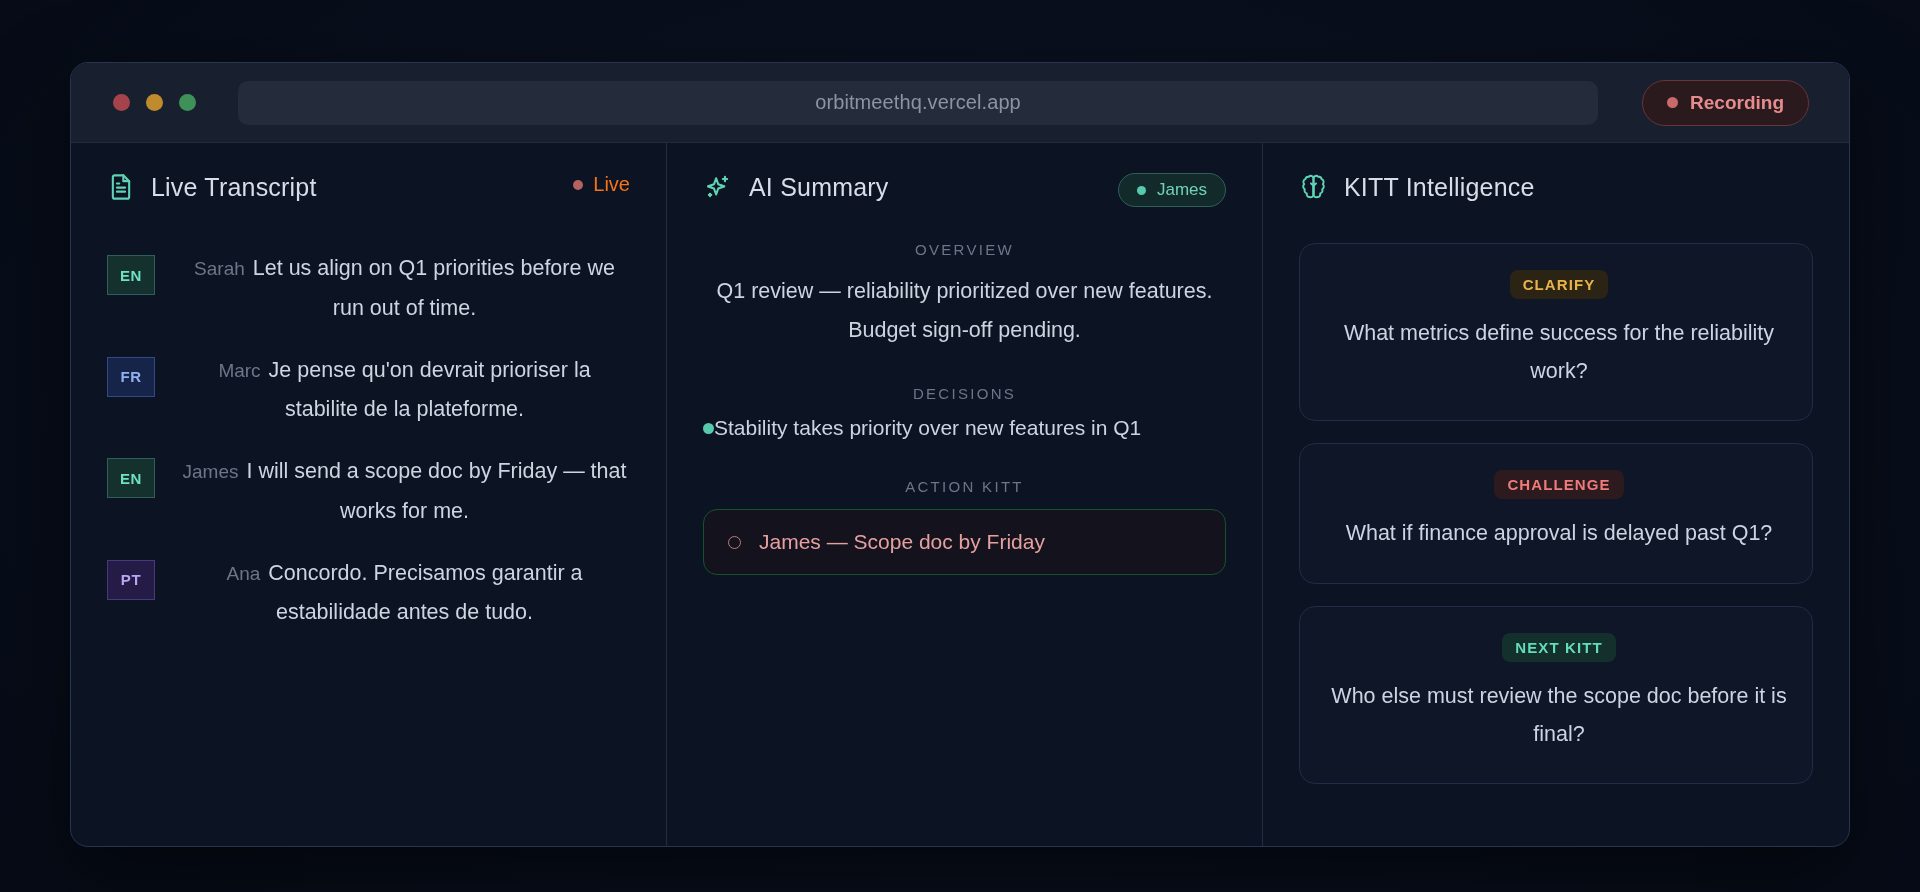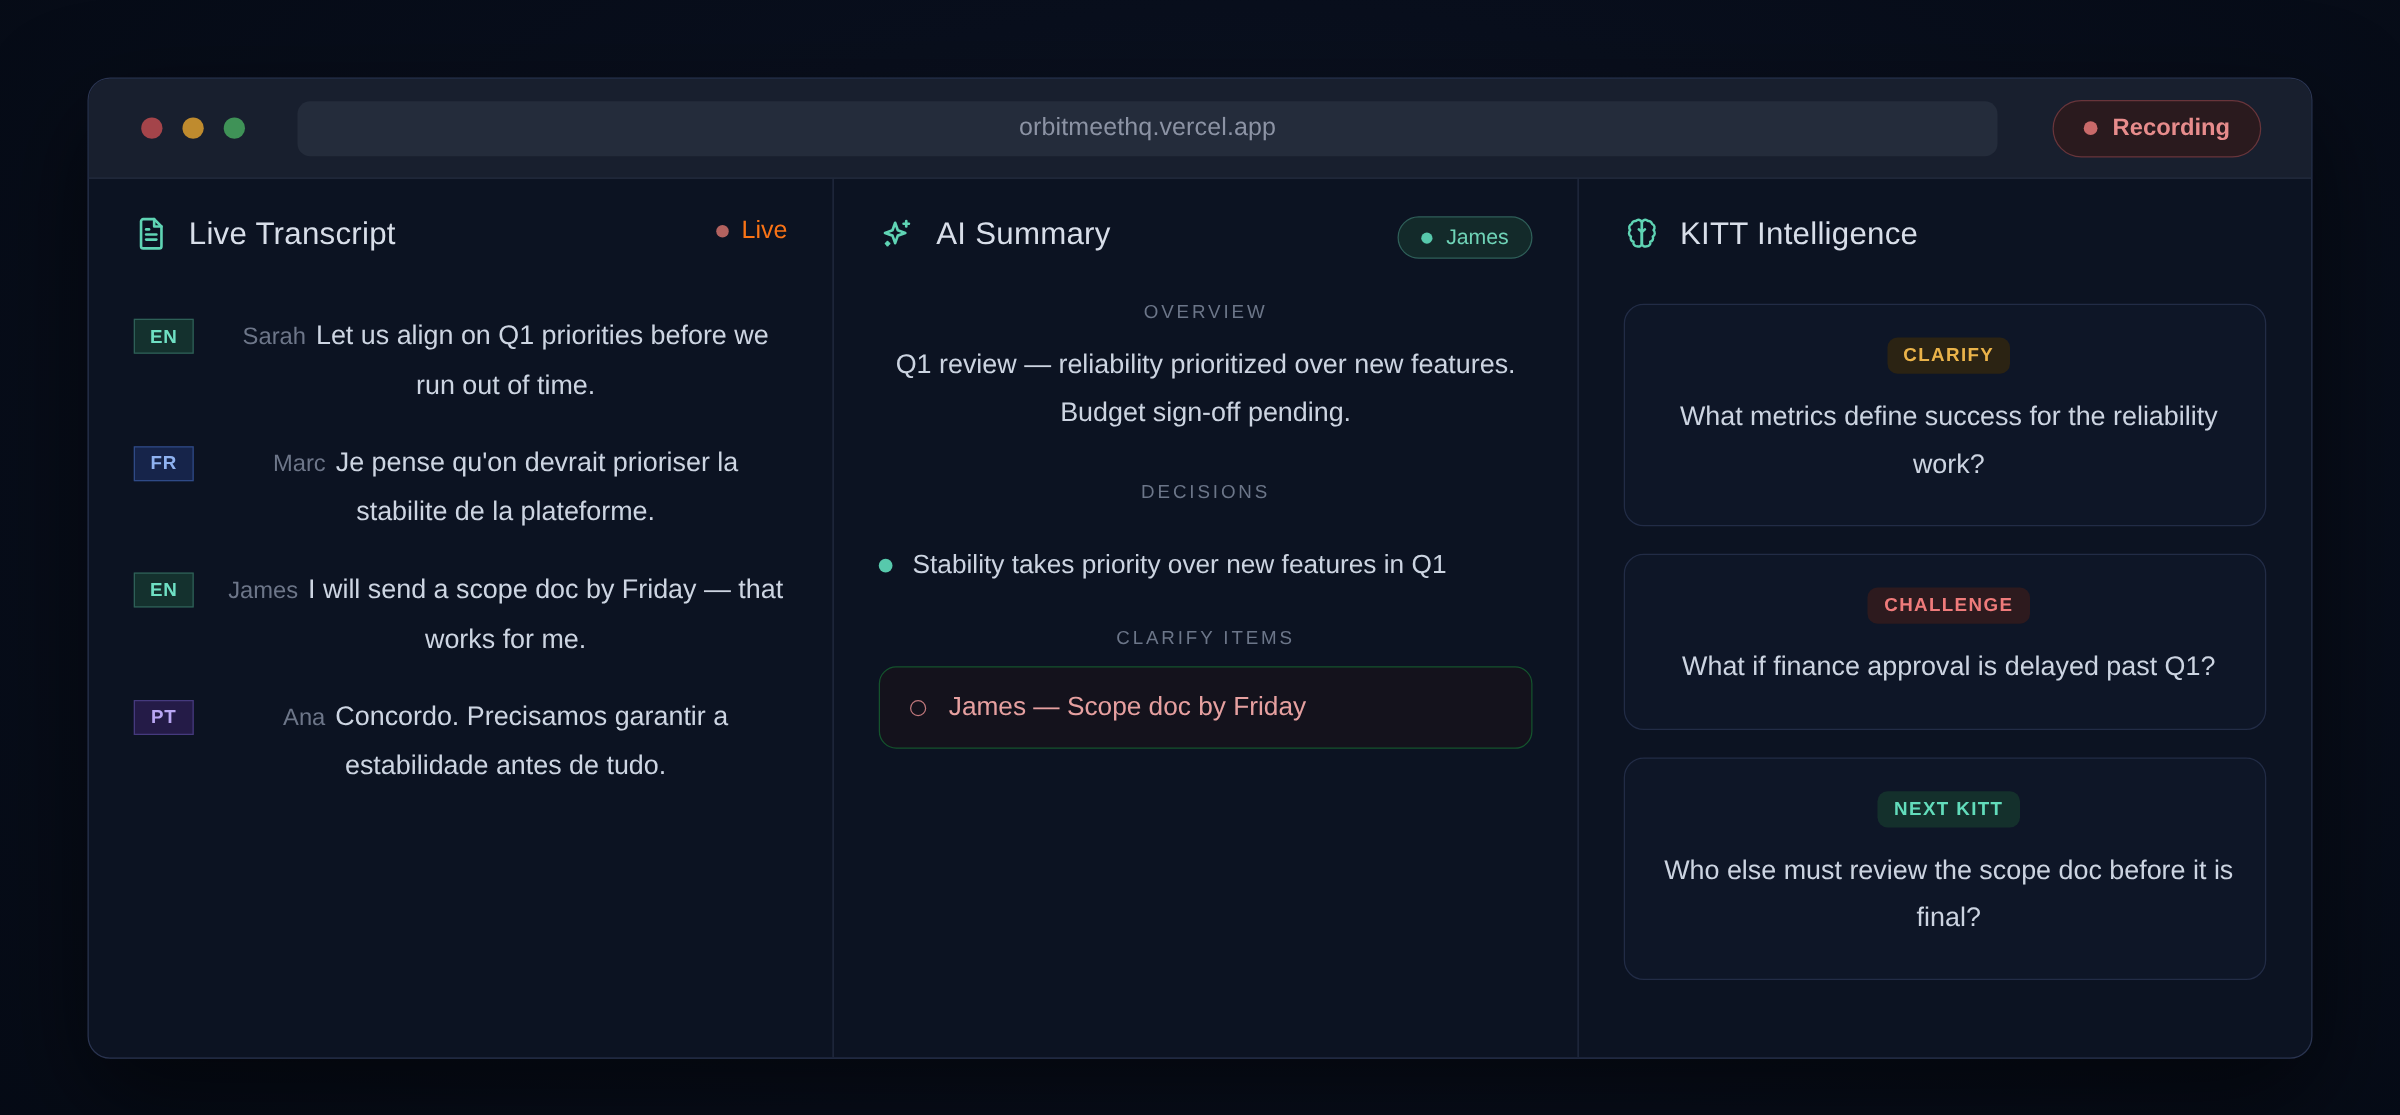--- a/index.html
+++ b/index.html
@@ -183,21 +183,21 @@
     padding-top: 14px;
   }
   .transcript-row {
     display: flex;
     align-items: flex-start;
     gap: 24px;
   }
   .lang-badge {
     width: 48px;
     min-width: 48px;
-    height: 28px;
+    height: 40px;
     border-radius: 0;
     display: flex;
     align-items: center;
     justify-content: center;
     font-size: 15px;
     font-weight: 700;
     letter-spacing: 0.6px;
     margin-top: 6px;
   }
   .lang-en { background: #14312e; border: 1px solid #2e6058; color: #6fe0c4; }
@@ -238,23 +238,21 @@
   }
 
   #decisions-list {
     display: flex;
     flex-direction: column;
     gap: 12px;
   }
   .decision-row {
     display: flex;
     align-items: center;
-    gap: 16px;
     text-align: left;
-    margin-top: 24px;
   }
   .decision-bullet {
     width: 11px; height: 11px; border-radius: 50%;
     background: #57c9ac;
     min-width: 11px;
     display: block;
   }
   .decision-text {
     color: #ccd4e1;
     font-size: 21px;
@@ -419,21 +417,21 @@
         <div id="overview-text">Q1 review — reliability prioritized over new features. Budget sign-off pending.</div>
 
         <div class="section-label decisions">DECISIONS</div>
         <div id="decisions-list">
           <div class="decision-row">
             <span class="decision-bullet"></span>
             <span class="decision-text">Stability takes priority over new features in Q1</span>
           </div>
         </div>
 
-        <div class="section-label actions">CLARIFY ITEMS</div>
+        <div class="section-label actions">ACTION KITT</div>
         <div id="actions-list">
           <div class="action-card">
             <span class="action-ring"></span>
             <span class="action-text">James — Scope doc by Friday</span>
           </div>
         </div>
 
       </div>
     </div>
 

